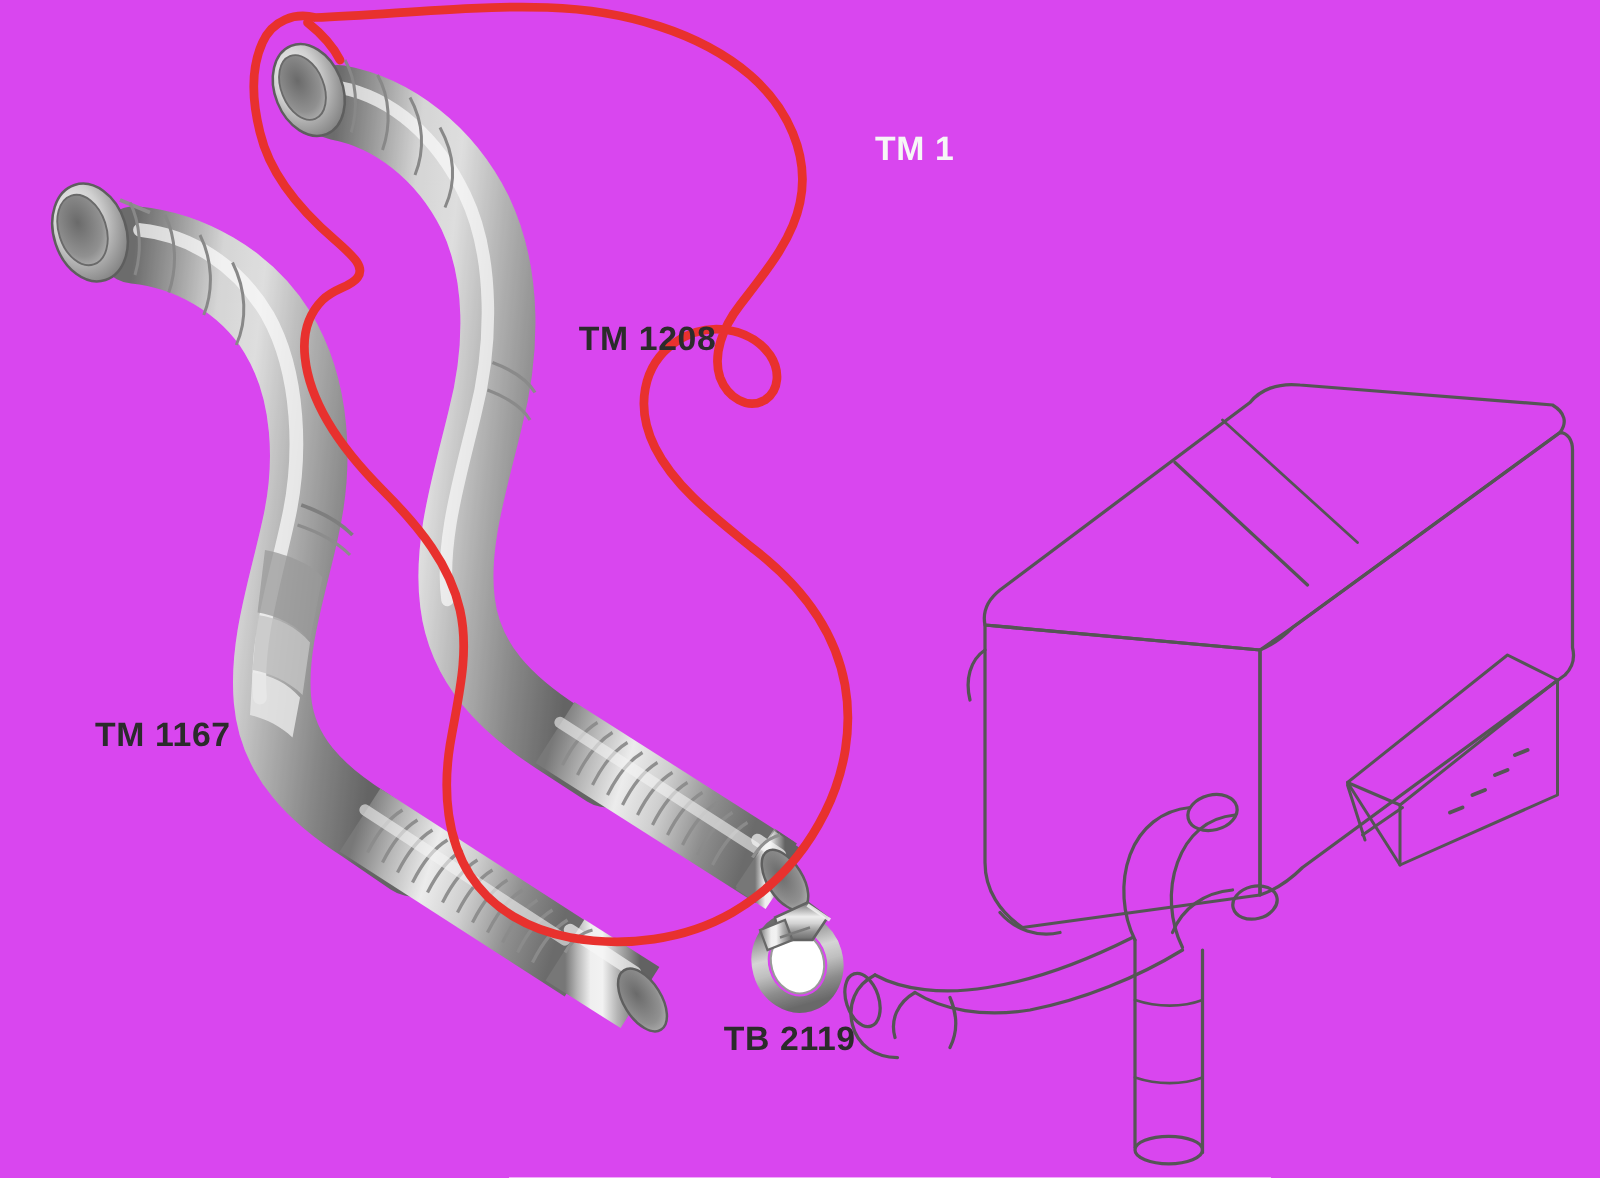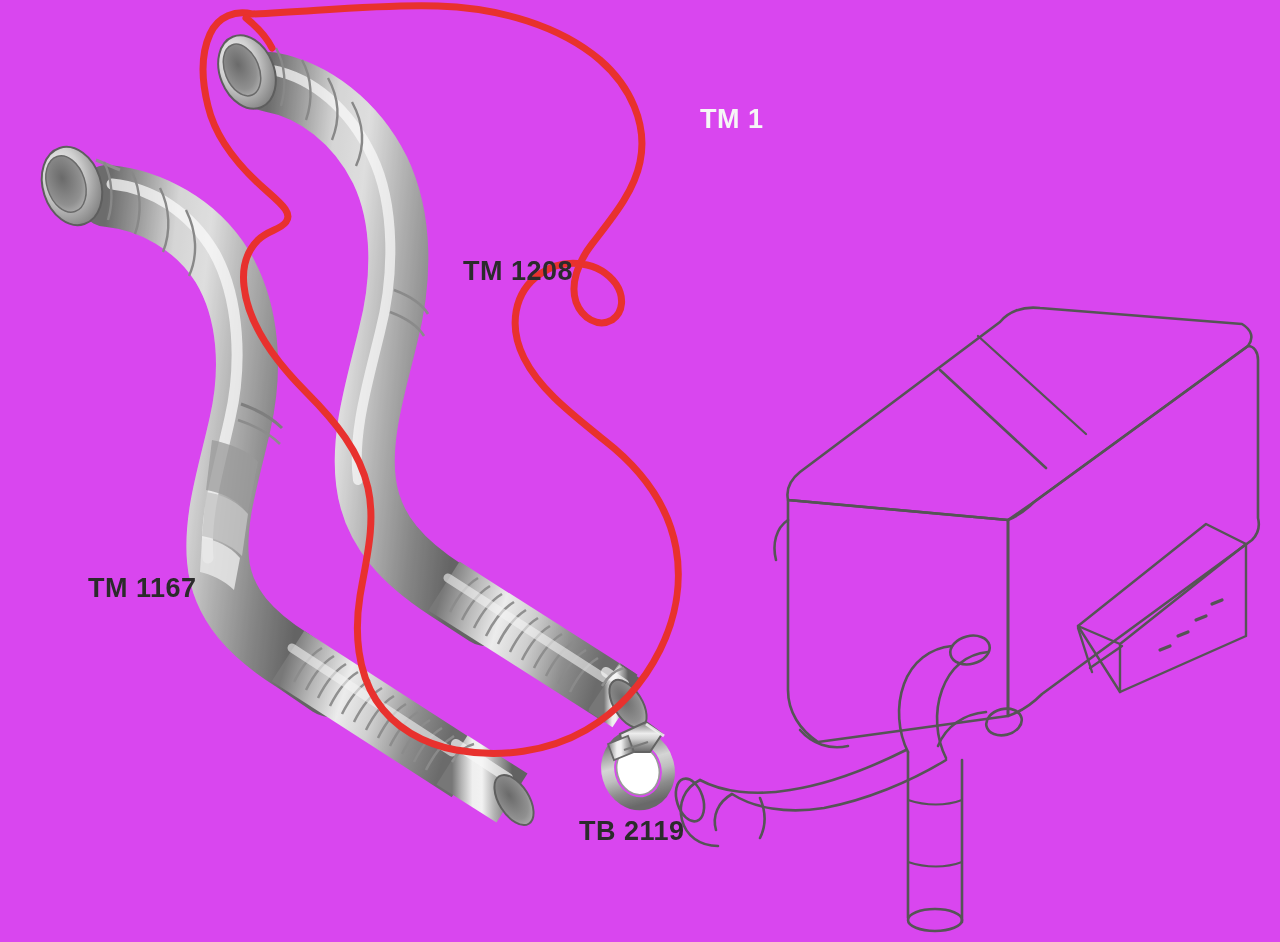--- a/index.html
+++ b/index.html
@@ -43,21 +43,21 @@
     font-family: "Liberation Sans", sans-serif;
     font-weight: bold;
     font-size: 27px;
     letter-spacing: 0.5px;
     color: #f6f6f6;
     white-space: nowrap;
     line-height: 1;
     user-select: none;
   }
   #label-tm1208 { left: 463px; top: 258px; }
-  #label-tm1167 { left: 88px; top: 575px; }
+  #label-tm1167 { left: 76px; top: 575px; }
   #label-tb2119 { left: 554px; top: 818px; margin-left: 25px; }
   #label-watermark { left: 700px; top: 106px; }
 </style>
 </head>
 <body>
 
 <div id="diagram-root">
 
   <svg id="diagram-svg" viewBox="0 0 1280 942" xmlns="http://www.w3.org/2000/svg">
     <defs>

